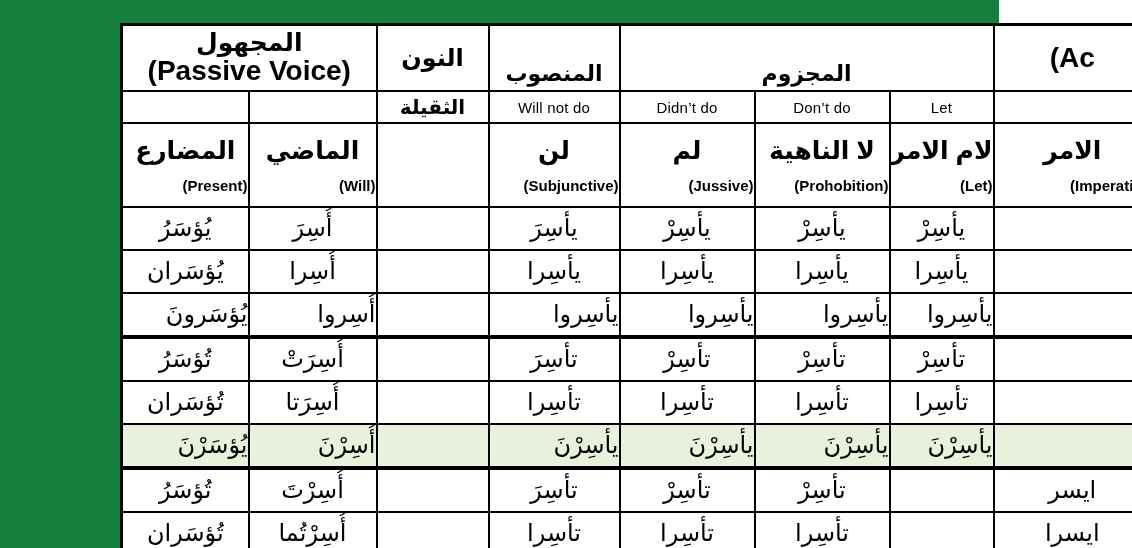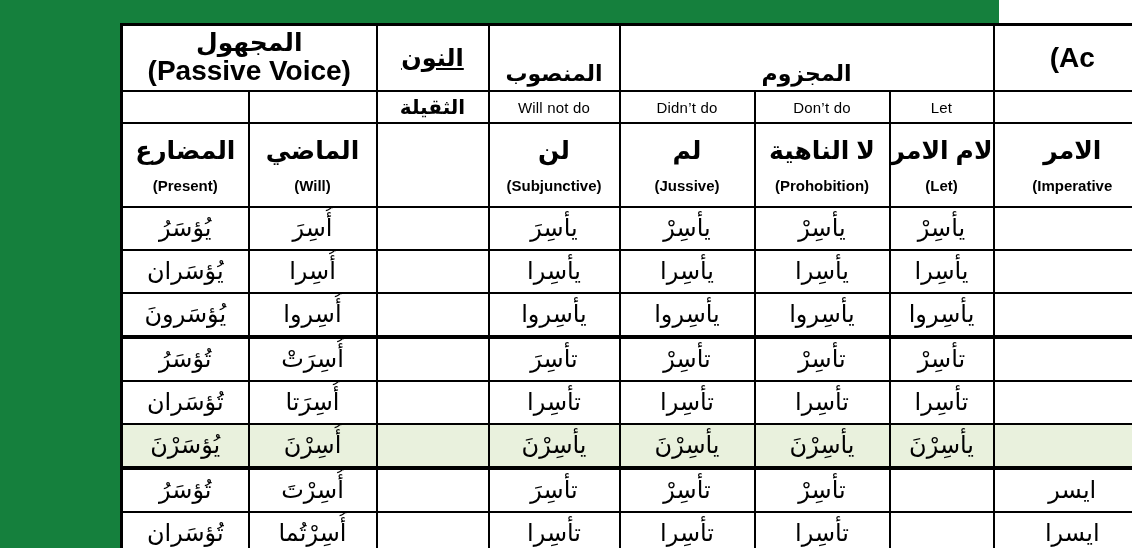--- a/index.html
+++ b/index.html
@@ -66,57 +66,58 @@
   }
   .group-title .ar.sm { font-size: 22px; margin-top: 32px; }
   .group-title .en {
     font-size: 28px;
     font-weight: bold;
     line-height: 1.1;
   }
 
   .noon-top   { height: 34px; }
   .noon-bot   { height: 30px; border-radius: 15px; }
-  .noon-top .ar { font-size: 24px; font-weight: bold; direction: rtl; text-decoration: underline; }
+  .noon-top .ar { font-size: 24px; font-weight: bold; direction: rtl; }
   .noon-bot .ar { font-size: 20px; font-weight: bold; direction: rtl; }
 
   
   .mood {
     height: 82px;
     background: #c5de94;
   }
   .mood .ar {
     display: block;
     font-size: 25px;
     font-weight: bold;
     direction: rtl;
     line-height: 1.15;
     margin-bottom: 13px;
   }
   .mood .en {
     display: block;
     font-size: 15px;
     font-weight: bold;
     line-height: 1.1;
+    text-align: right;
   }
 
   
   .verb-table tbody td {
     height: 39px;
     font-size: 24px;
     direction: rtl;
     font-family: "DejaVu Sans", "Liberation Sans", sans-serif;
     line-height: 1.0;
     padding-bottom: 2px;
   }
 
   tr.highlight td { background: #e9f1dd; }
 
   
-  tr.grp-end td { border-bottom: 4px solid #000000; }
+  tr.grp-end td { border-bottom: 4px solid #000000; text-align: right; }
 
   
   .verb-table { border: 3px solid #000000; }
 
   td.blank { background: #ffffff; }
   td.blank.hl { background: #e9f1dd; }
 
   
   .imp-cell { font-size: 23px; }
 </style>

